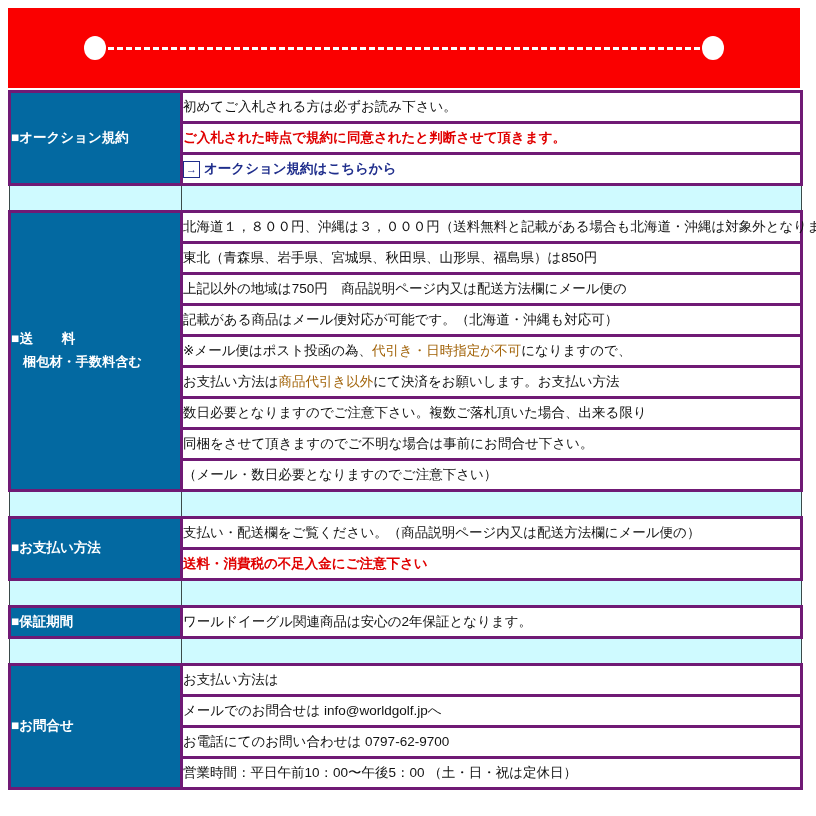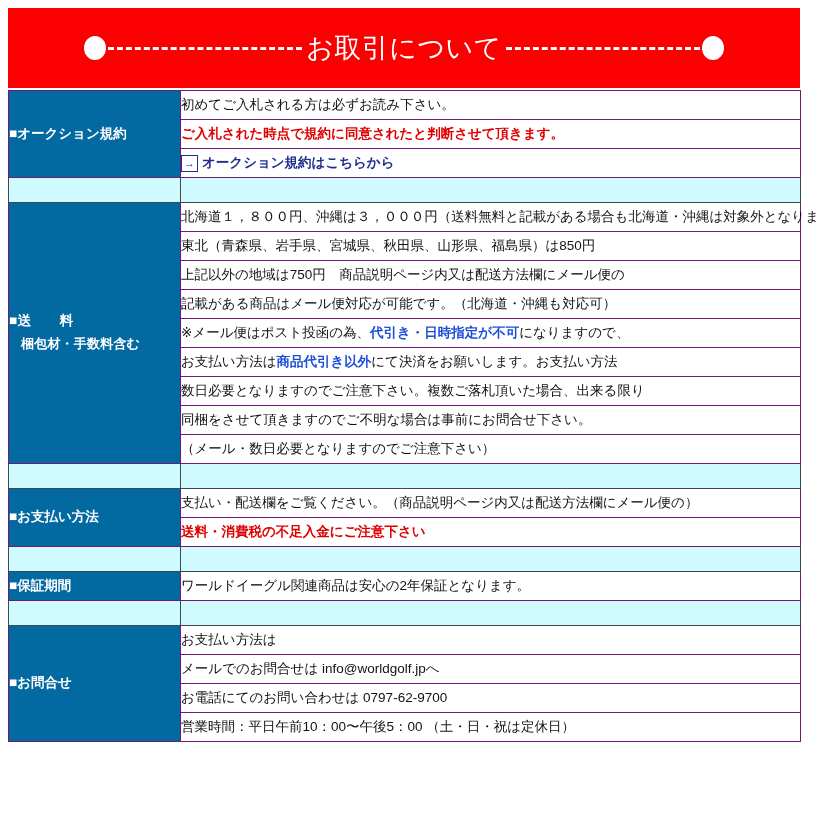--- a/index.html
+++ b/index.html
@@ -66,21 +66,21 @@
   
   .info-table {
     position: absolute;
     left: 8px;
     top: 90px;
     width: 792px;
     border-collapse: collapse;
     table-layout: fixed;
   }
   .info-table td {
-    border: 1px solid #701a75;
+    border: 3px solid #701a75;
     padding: 0;
     vertical-align: middle;
   }
 
   .label-cell {
     width: 172px;
     background: #0369a1;
     color: #ffffff;
     font-weight: bold;
     font-size: 13.5px;
@@ -111,22 +111,22 @@
     height: 24px;
     border: 1px solid #3b4a4a;
   }
 
   .red-text {
     color: #E00000;
     font-weight: bold;
     margin-top: 12px;
   }
   .red-inline {
-    color: #1d4ed8;
-    font-weight: bold;
+    color: #a16207;
+    font-weight: normal;
   }
 
   .link-row {
     color: #1F2E8C;
     font-weight: bold;
     display: flex;
     align-items: center;
     gap: 4px;
   }
   .arrow-box {
@@ -144,21 +144,20 @@
 </style>
 </head>
 <body>
 
 <div class="page">
 
   <div class="banner">
     <div class="banner-inner">
       <span class="dot"></span>
       <span class="dash"></span>
-      <span class="banner-title">お取引について</span>
       <span class="dash"></span>
       <span class="dot"></span>
     </div>
   </div>
 
   <table class="info-table">
     <colgroup>
       <col style="width:172px">
       <col style="width:620px">
     </colgroup>

